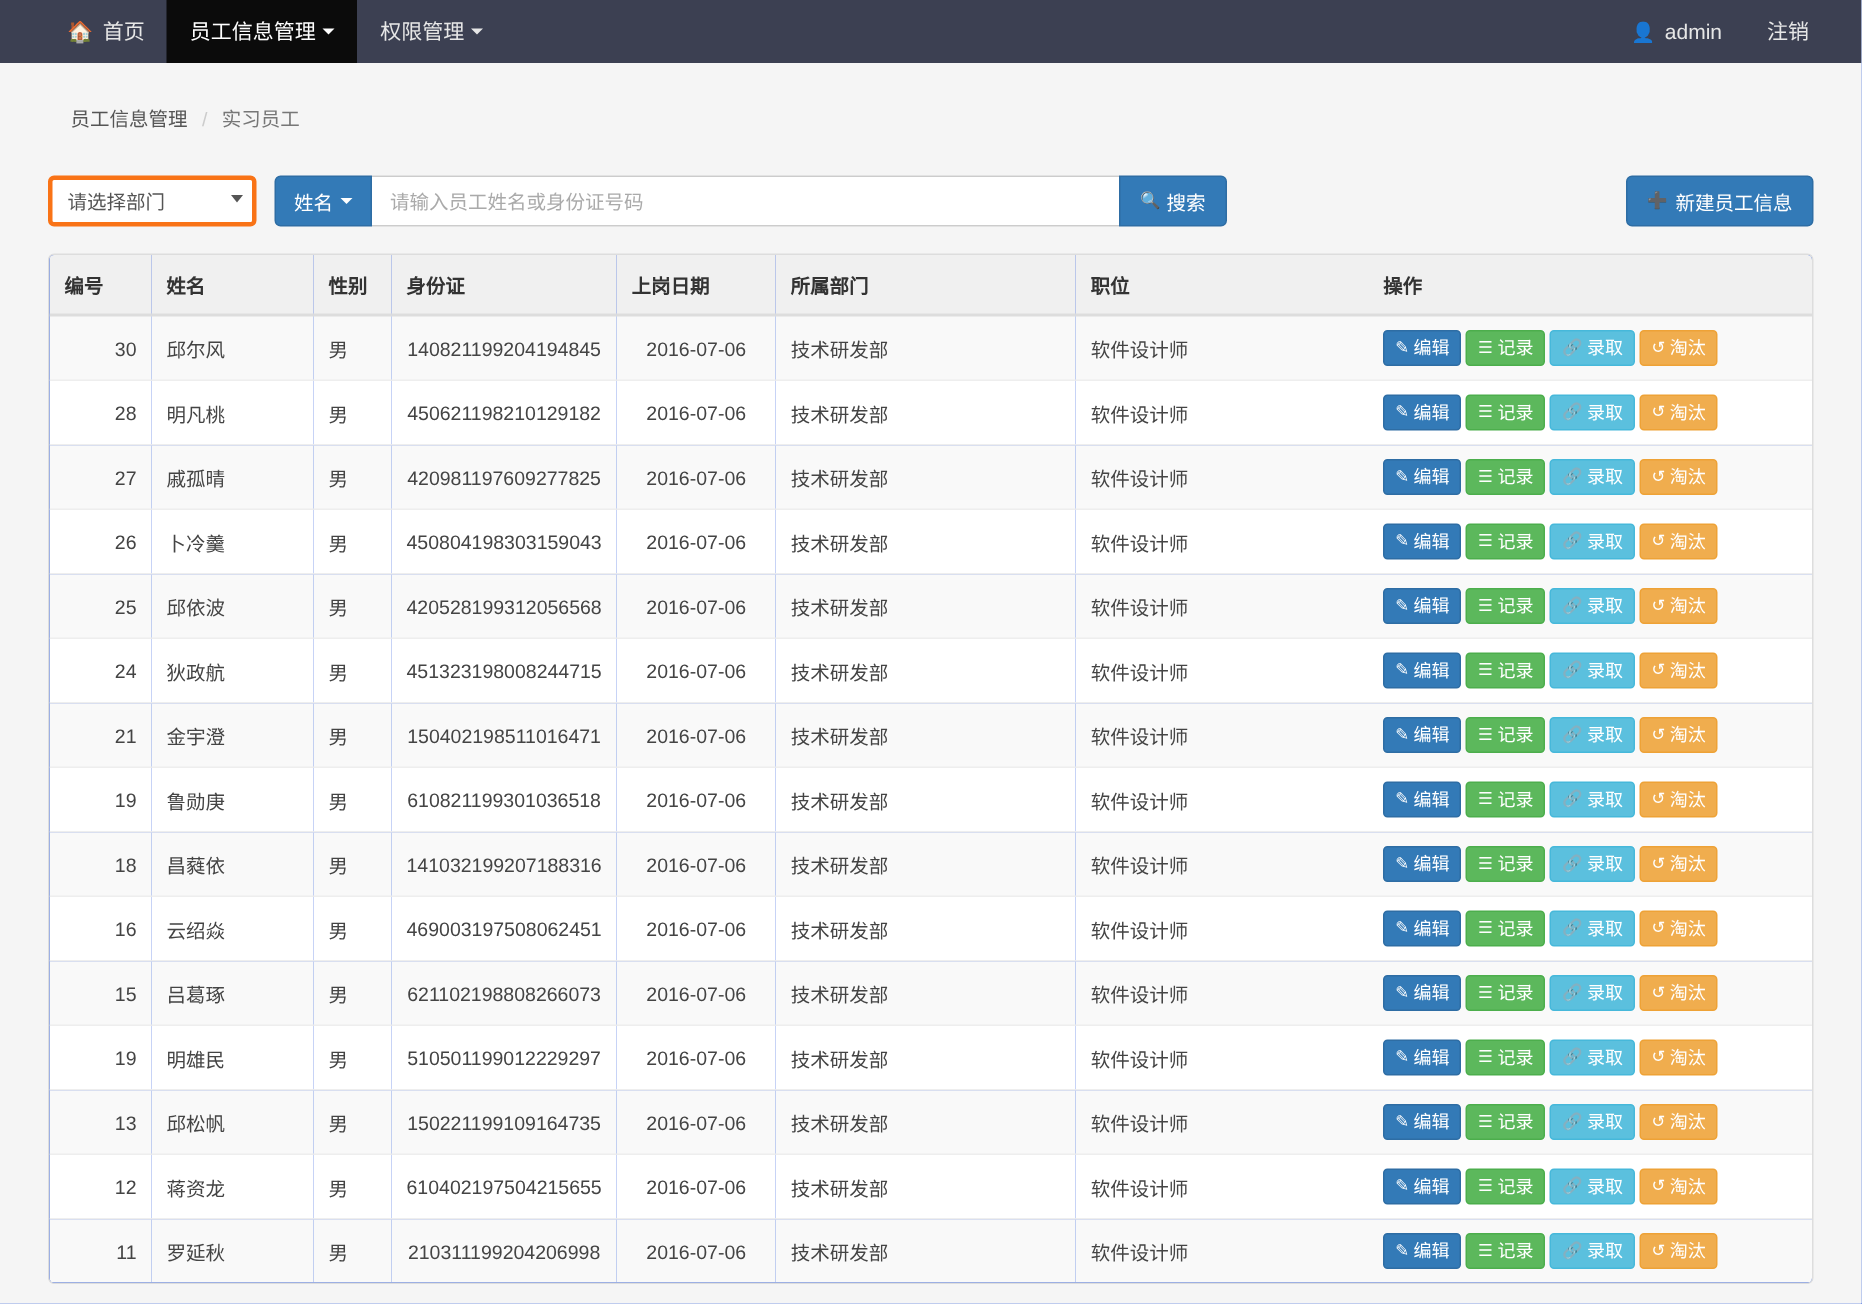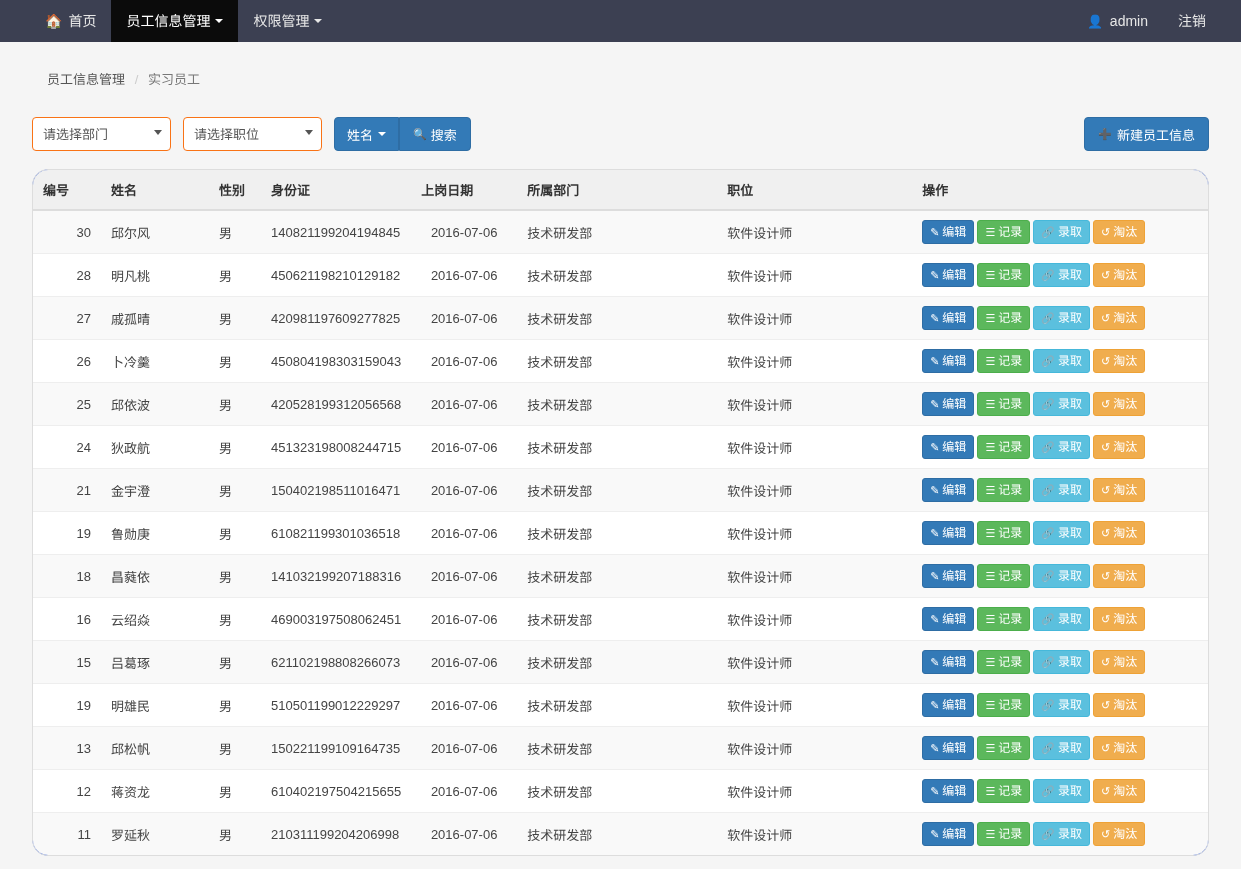--- a/index.html
+++ b/index.html
@@ -69,21 +69,21 @@
   
   .toolbar {
     display: flex;
     align-items: flex-start;
     margin-bottom: 18px;
     position: relative;
     height: 34px;
   }
   .form-select {
     width: 139px; height: 34px;
-    border: 1px solid #f97316;
+    border: 3px solid #f97316;
     border-radius: 4px;
     background: #fff;
     color: #555;
     font-size: 13px;
     font-family: inherit;
     padding: 0 22px 0 10px;
     margin-right: 12px;
     -webkit-appearance: none;
     -moz-appearance: none;
     appearance: none;
@@ -153,21 +153,21 @@
     border-radius: 4px;
     display: flex; align-items: center;
     gap: 5px;
     cursor: pointer;
     white-space: nowrap;
   }
 
   
   .table-wrap {
     border: 1px solid #ddd;
-    border-radius: 16px;
+    border-radius: 4px;
     background: #1d4ed8;
     overflow: hidden;
   }
   table.data {
     width: 100%;
     border-collapse: collapse;
     font-size: 13px;
   }
   table.data thead th {
     background: #f0f0f0;
@@ -186,21 +186,21 @@
     vertical-align: middle;
     height: 39px;
   }
   table.data tbody tr:nth-child(odd) td { background: #f9f9f9; }
   table.data tbody tr:nth-child(even) td { background: #ffffff; }
   table.data tbody tr:last-child td { border-bottom: none; }
 
   .col-id { width: 68px; text-align: right; }
   .col-name { width: 108px; }
   .col-sex { width: 52px; }
-  .col-idcard { width: 150px; }
+  .col-idcard { width: 150px; text-align: center; }
   .col-date { width: 106px; text-align: center; }
   .col-dept { width: 200px; }
   .col-pos { width: 195px; }
   .col-act { width: auto; }
 
   .actions { display: flex; gap: 3px; }
   .btn-xs {
     font-size: 12px;
     line-height: 1;
     padding: 5px 7px;
@@ -258,32 +258,27 @@
   </div>
 
   <div class="toolbar">
     <div class="select-wrap">
       <select class="form-select">
         <option>请选择部门</option>
       </select>
       <span class="select-arrow"></span>
     </div>
 
-    <div class="select-wrap">
-      <select class="form-select">
-        <option>请选择职位</option>
-      </select>
-      <span class="select-arrow"></span>
-    </div>
 
     <div class="input-group">
       <button class="btn-dropdown">
         <span>姓名</span>
         <span class="caret"></span>
       </button>
+      <input class="search-input" type="text" placeholder="请输入员工姓名或身份证号码" style="">
       <button class="btn-search">
         <span class="ico">🔍</span>
         <span>搜索</span>
       </button>
     </div>
 
     <button class="btn-new">
       <span class="ico">➕</span>
       <span>新建员工信息</span>
     </button>

